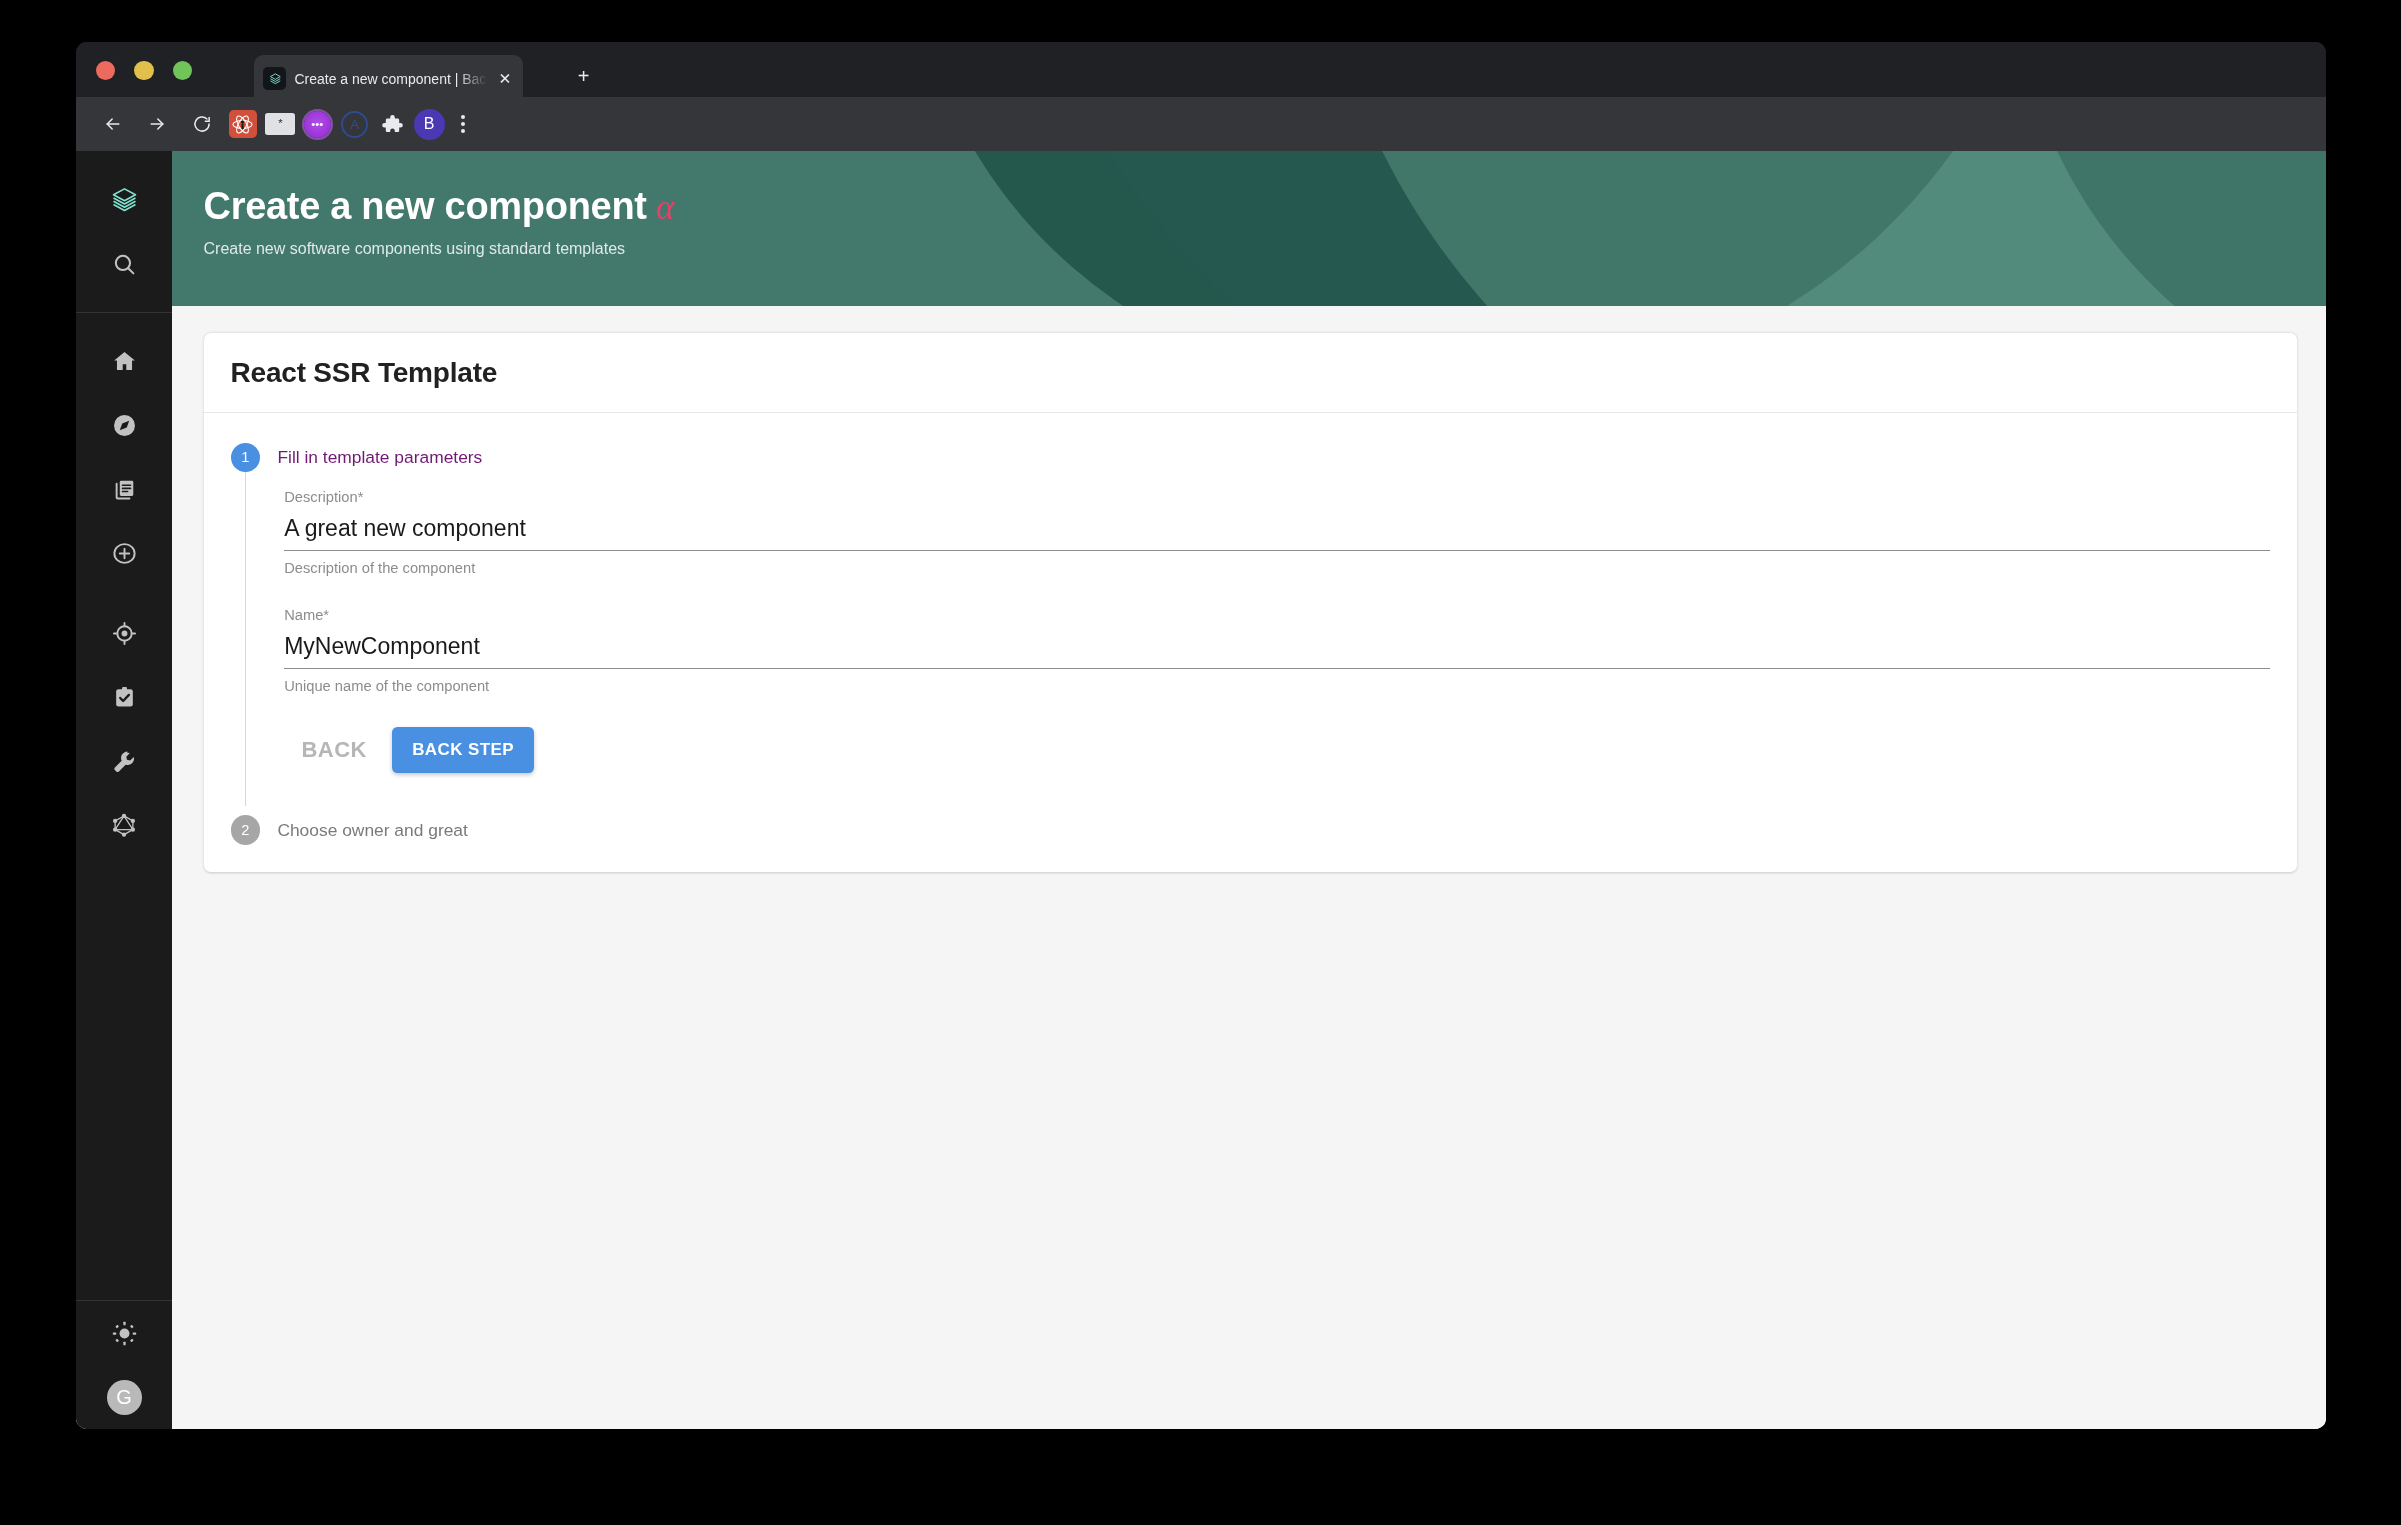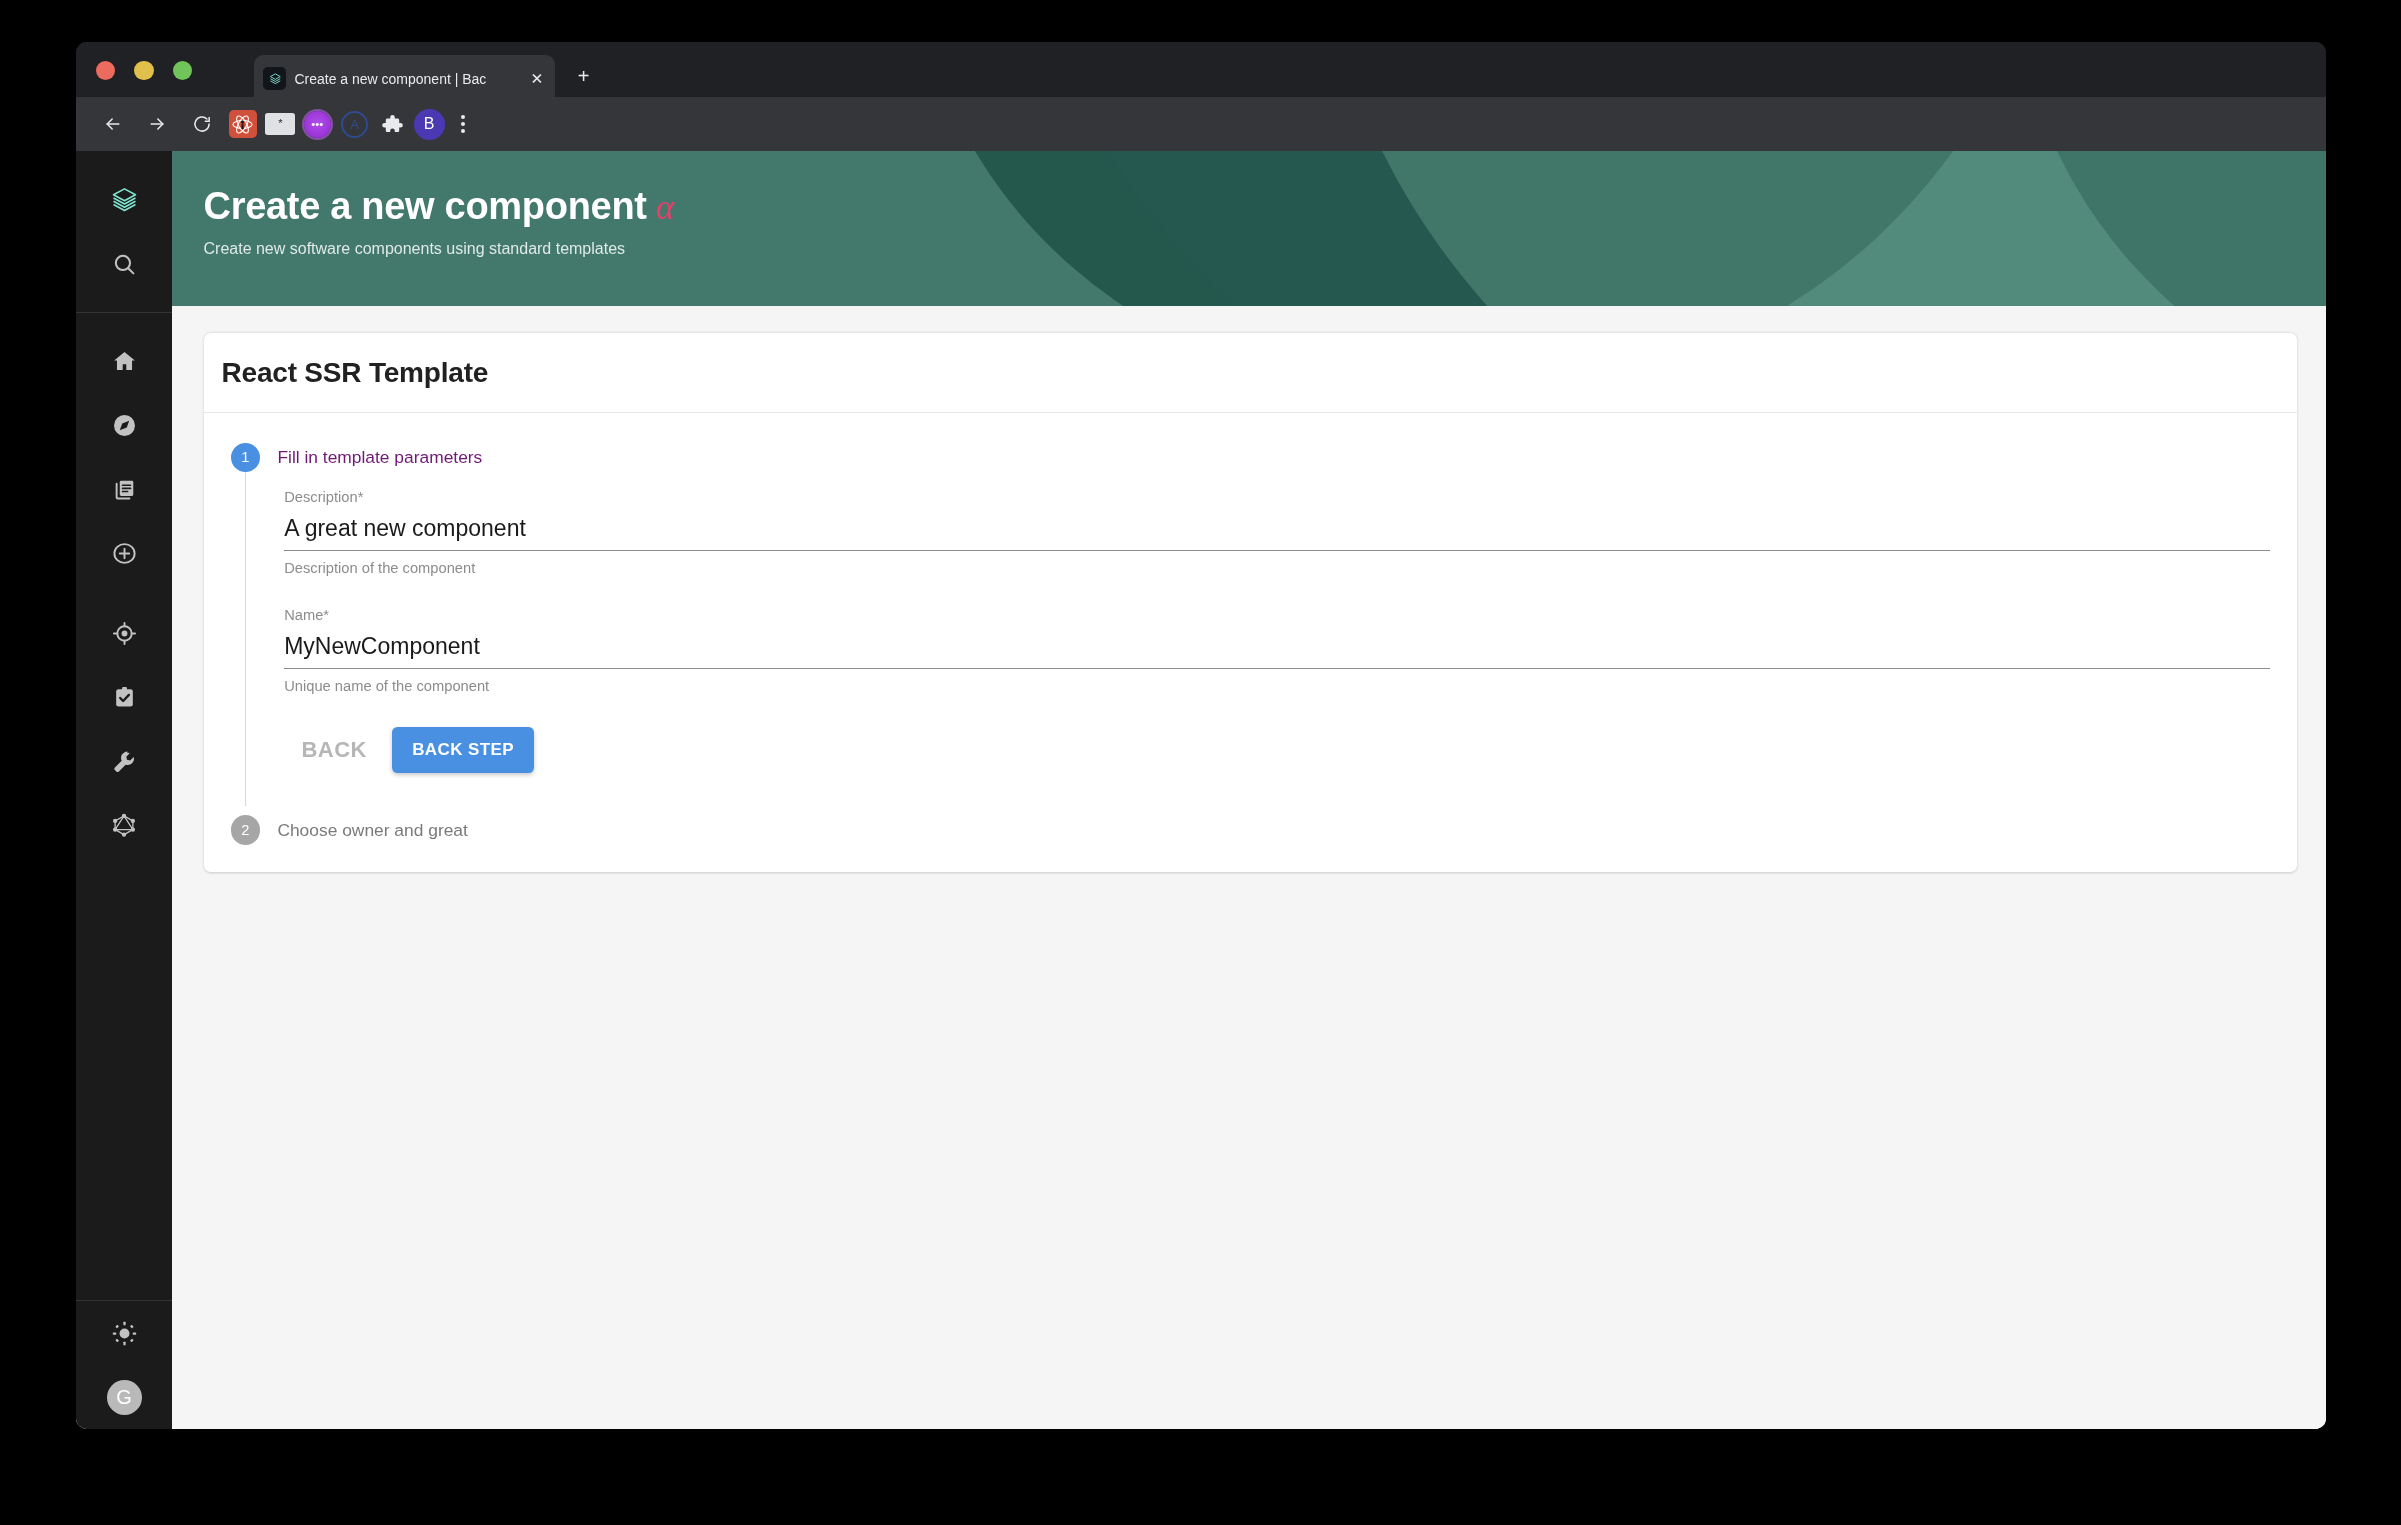--- a/index.html
+++ b/index.html
@@ -30,21 +30,21 @@
     position: absolute; left: 20px; top: 19px;
     display: flex; gap: 19px;
   }
   .tl { width: 19.4px; height: 19.4px; border-radius: 50%; }
   .tl.red    { background: #ed6a5e; }
   .tl.yellow { background: #e0c04b; }
   .tl.green  { background: #71c45a; }
 
   #tab-active {
     position: absolute; left: 178px; top: 13.4px;
-    width: 301px; height: 47px;
+    width: 269px; height: 47px;
     background: #35363a;
     border-radius: 9.4px 9.4px 0 0;
     display: flex; align-items: center;
     padding: 0 9.4px;
     gap: 8px;
   }
   #tab-favicon {
     width: 23px; height: 23px;
     border-radius: 4.7px;
     background: #12151a;
@@ -255,21 +255,21 @@
   
   #template-card {
     position: absolute;
     left: 31.5px; top: 182px;
     width: 2093px;
     background: #fff;
     border-radius: 6.7px;
     box-shadow: 0 0.7px 2.7px rgba(0,0,0,.18);
   }
   #card-header {
-    padding: 24px 27px 23px 18px;
+    padding: 24px 27px 23px 27px;
     border-bottom: 0.7px solid #e6e6e6;
   }
   #card-title {
     font-size: 28px; font-weight: 700; color: #212121;
     letter-spacing: -0.2px;
   }
   #stepper { padding: 29.5px 27px 27px 27px; }
 
   .step-head {
     display: flex; align-items: center; gap: 17.4px;

